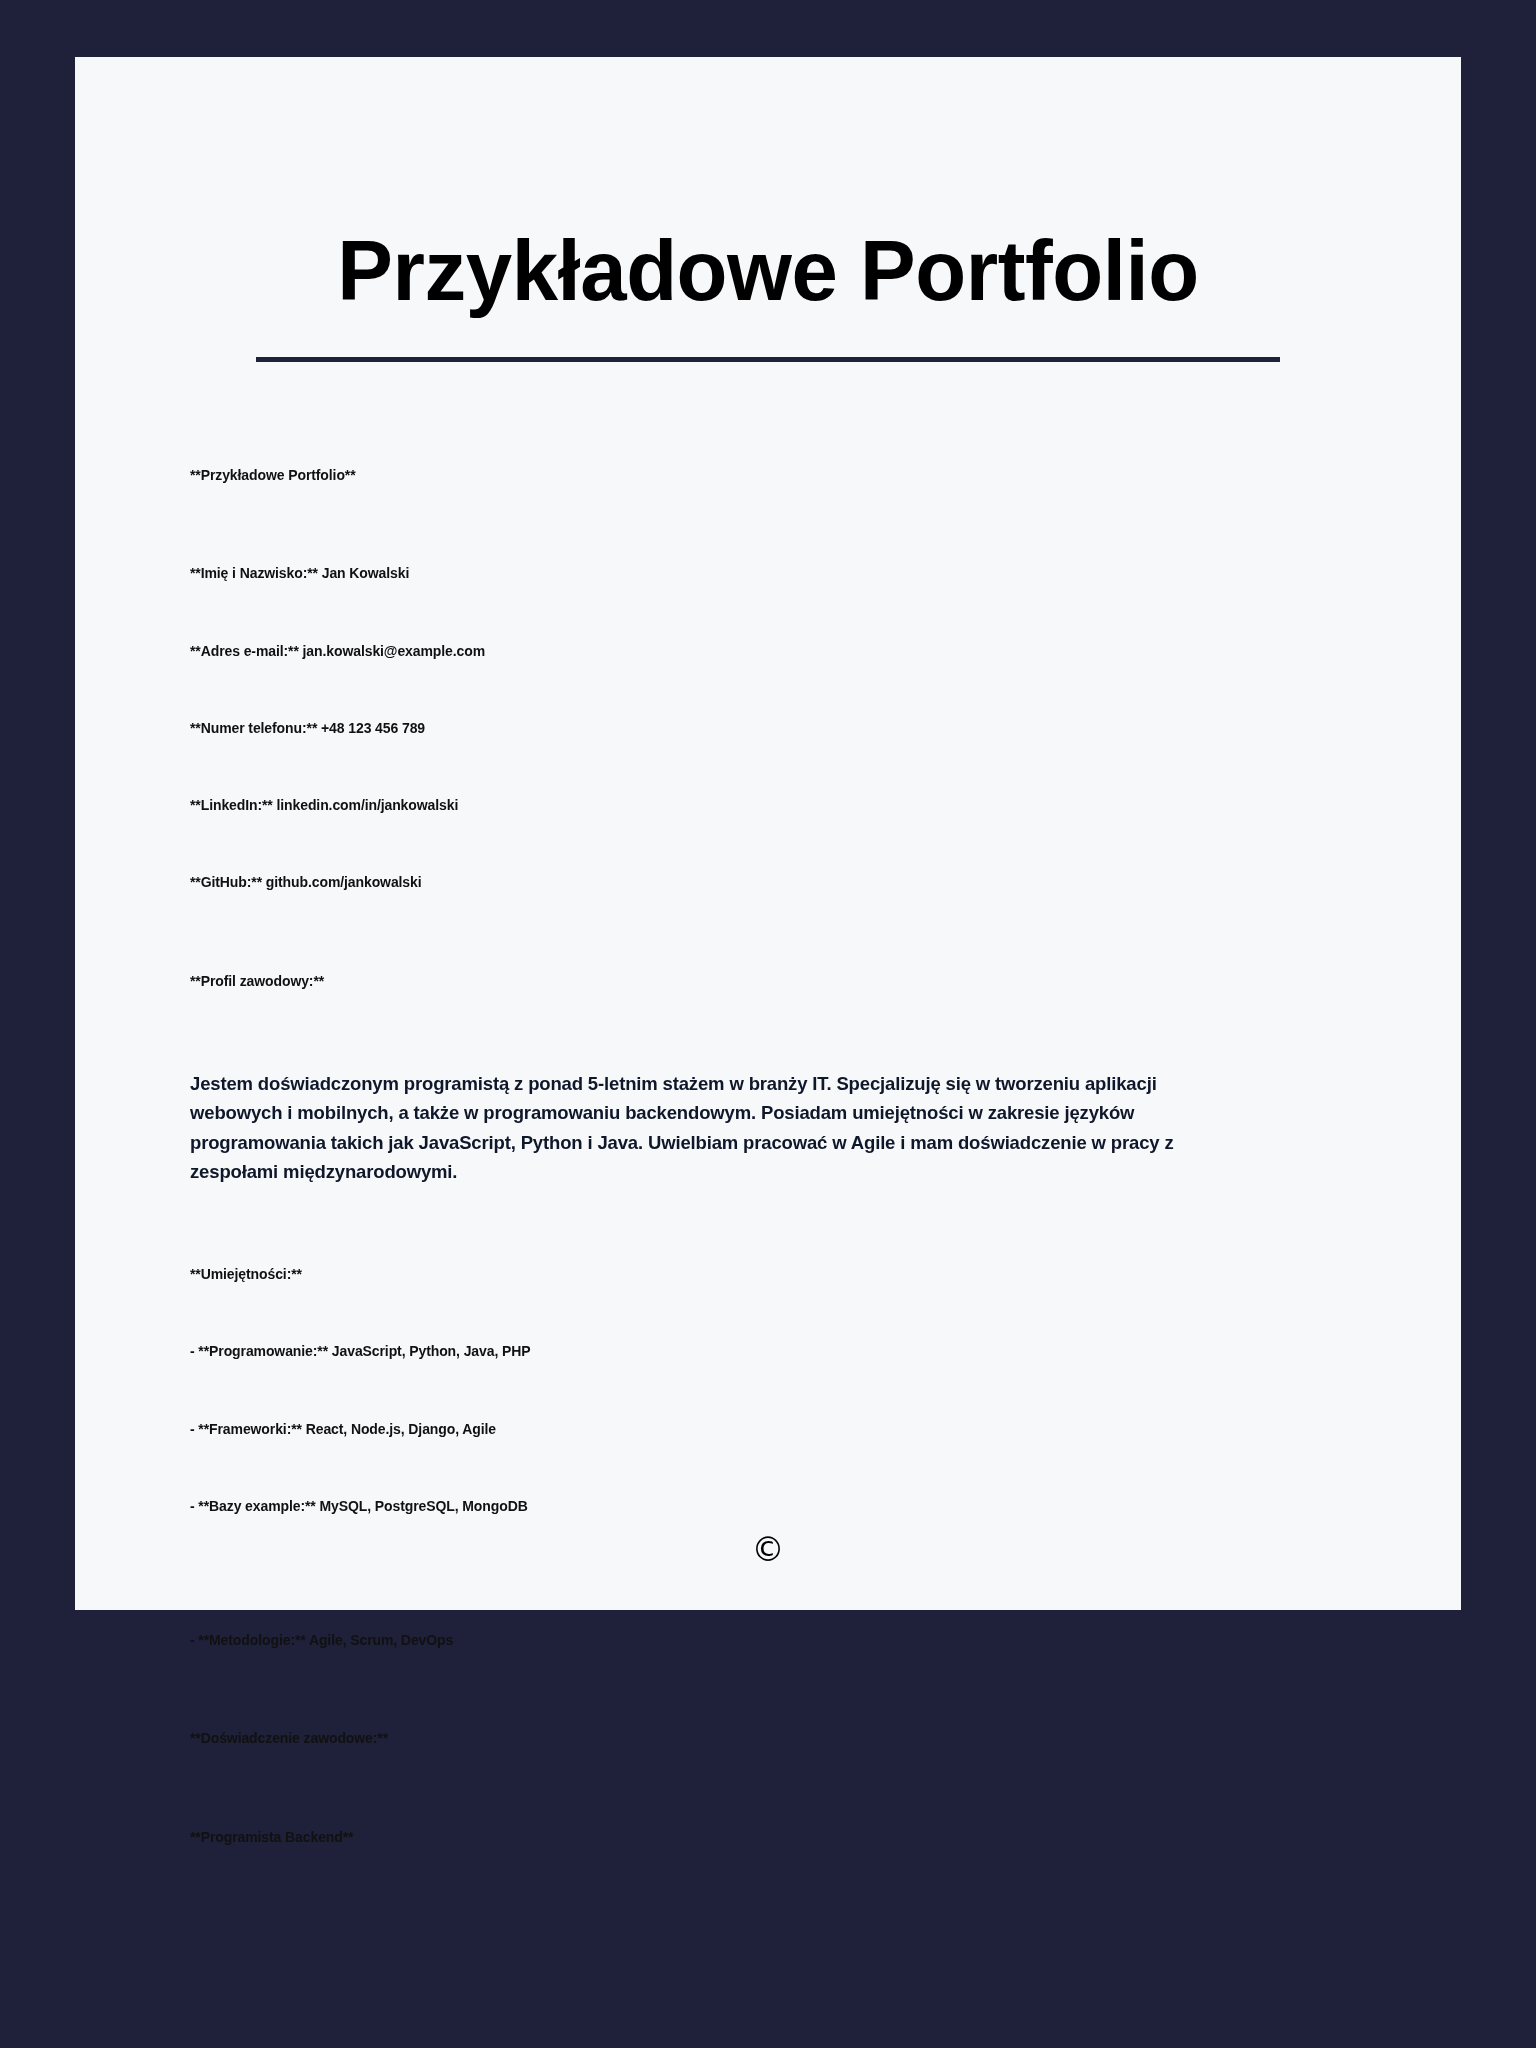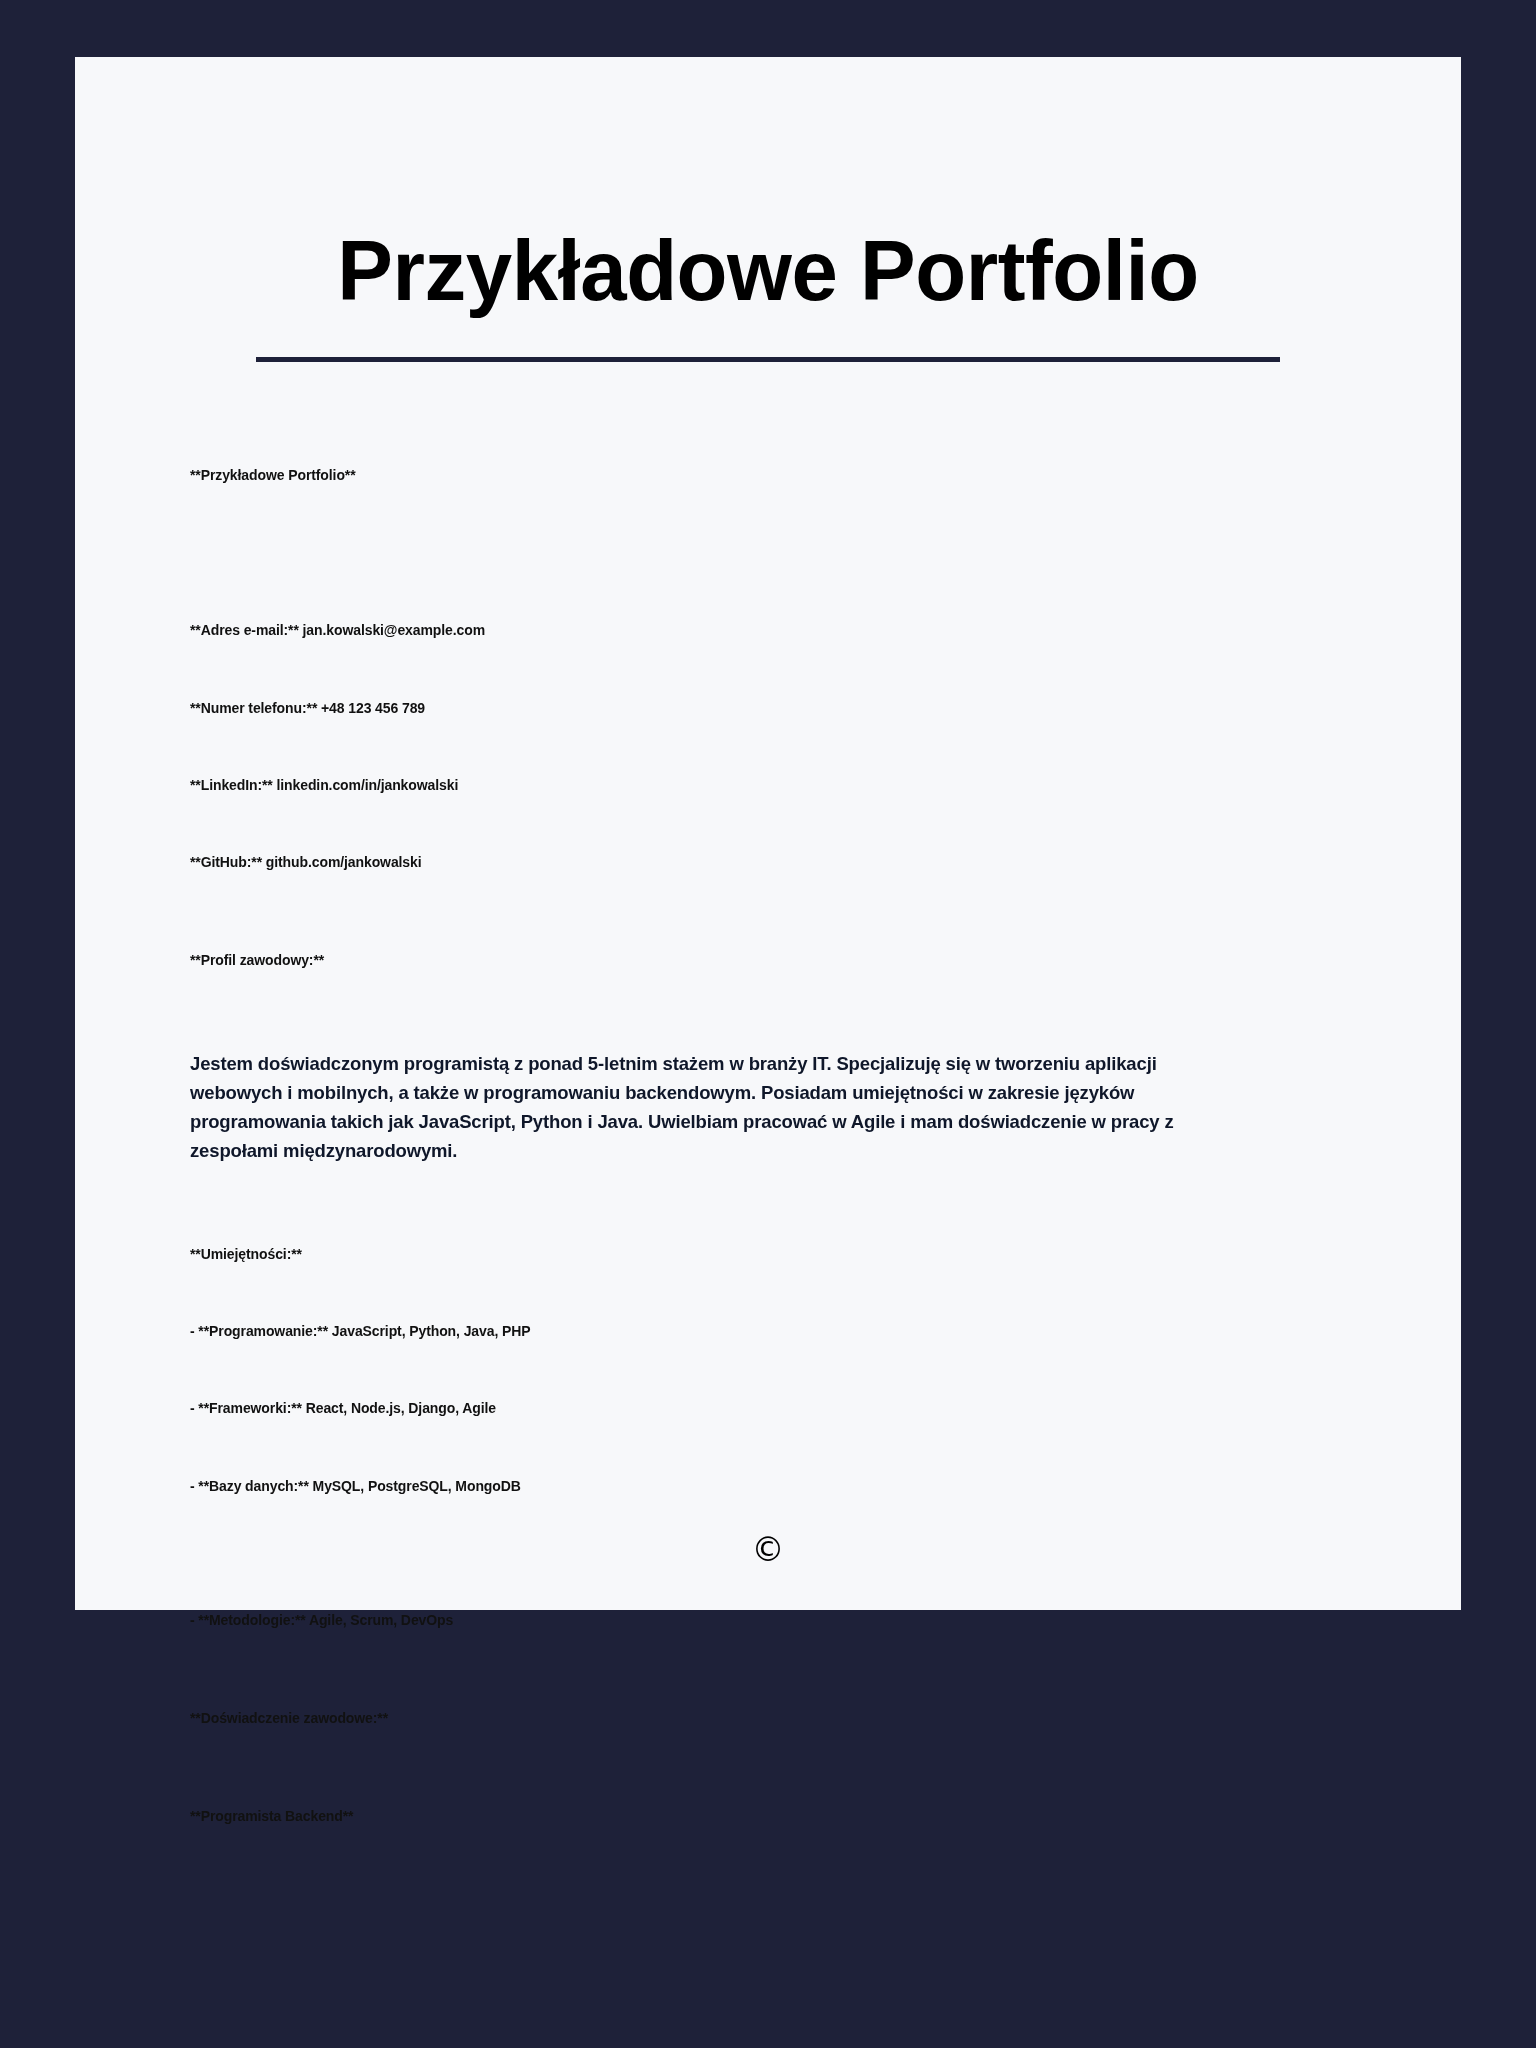--- a/index.html
+++ b/index.html
@@ -112,20 +112,21 @@
       <h1 class="doc-title">Przykładowe Portfolio</h1>
       <div class="title-rule"></div>
     </div>
 
     <div class="doc-body">
 
       <div class="block">**Przykładowe Portfolio**</div>
 
       <div class="sp-lg"></div>
 
+      <div class="block">**Imię i Nazwisko:** Jan Kowalski</div>
       <div class="sp-md"></div>
 
       <div class="block">**Adres e-mail:** jan.kowalski@example.com</div>
       <div class="sp-md"></div>
 
       <div class="block">**Numer telefonu:** +48 123 456 789</div>
       <div class="sp-md"></div>
 
       <div class="block">**LinkedIn:** linkedin.com/in/jankowalski</div>
       <div class="sp-md"></div>
@@ -145,21 +146,21 @@
       <div class="block">**Umiejętności:**</div>
 
       <div class="sp-md"></div>
 
       <div class="block">- **Programowanie:** JavaScript, Python, Java, PHP</div>
       <div class="sp-md"></div>
 
       <div class="block">- **Frameworki:** React, Node.js, Django, Agile</div>
       <div class="sp-md"></div>
 
-      <div class="block">- **Bazy danych:** MySQL, PostgreSQL, MongoDB</div>
+      <div class="block">- **Bazy example:** MySQL, PostgreSQL, MongoDB</div>
       <div class="sp-md"></div>
 
       <div class="sp-md"></div>
 
       <div class="block">- **Metodologie:** Agile, Scrum, DevOps</div>
 
       <div class="sp-lg"></div>
 
       <div class="block">**Doświadczenie zawodowe:**</div>
 

